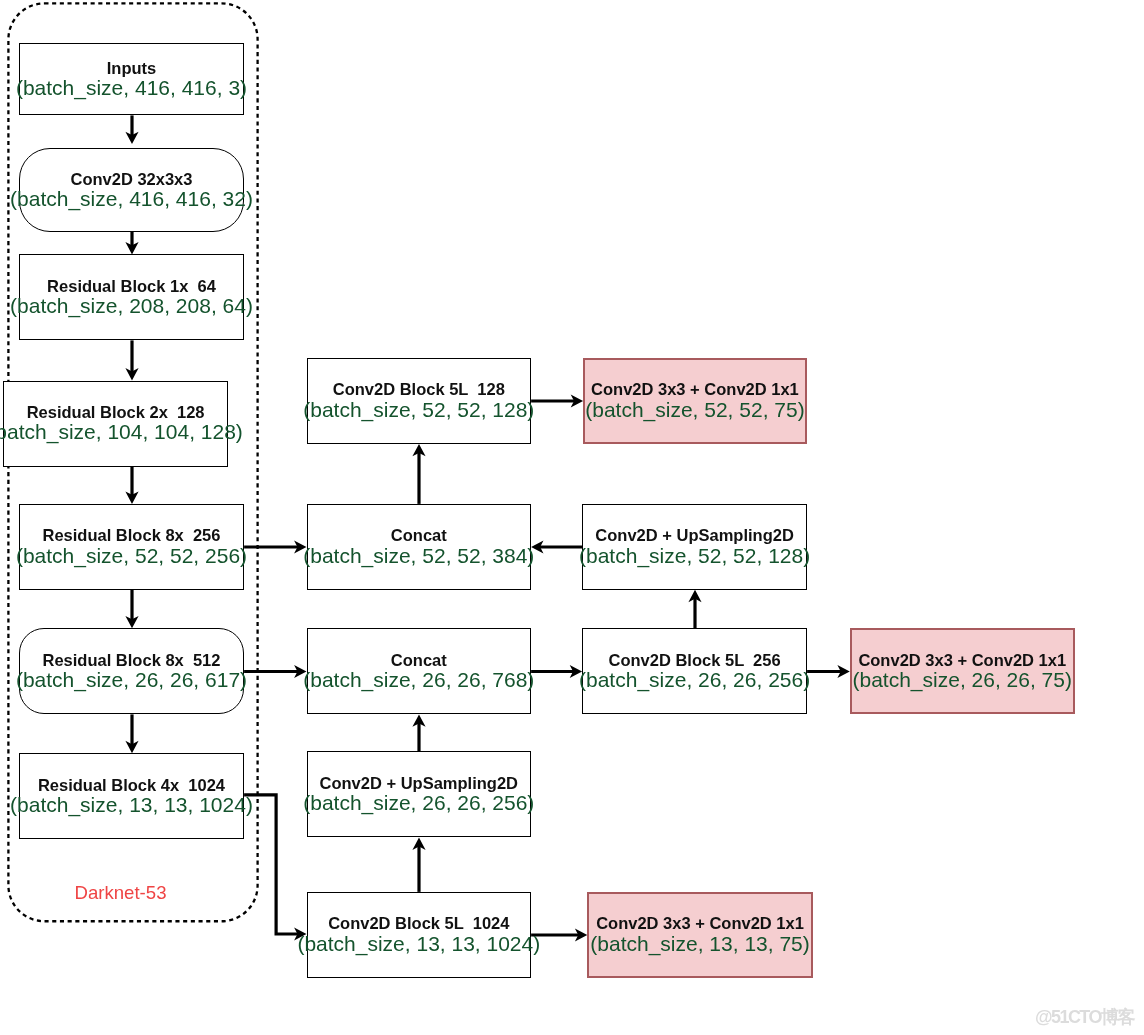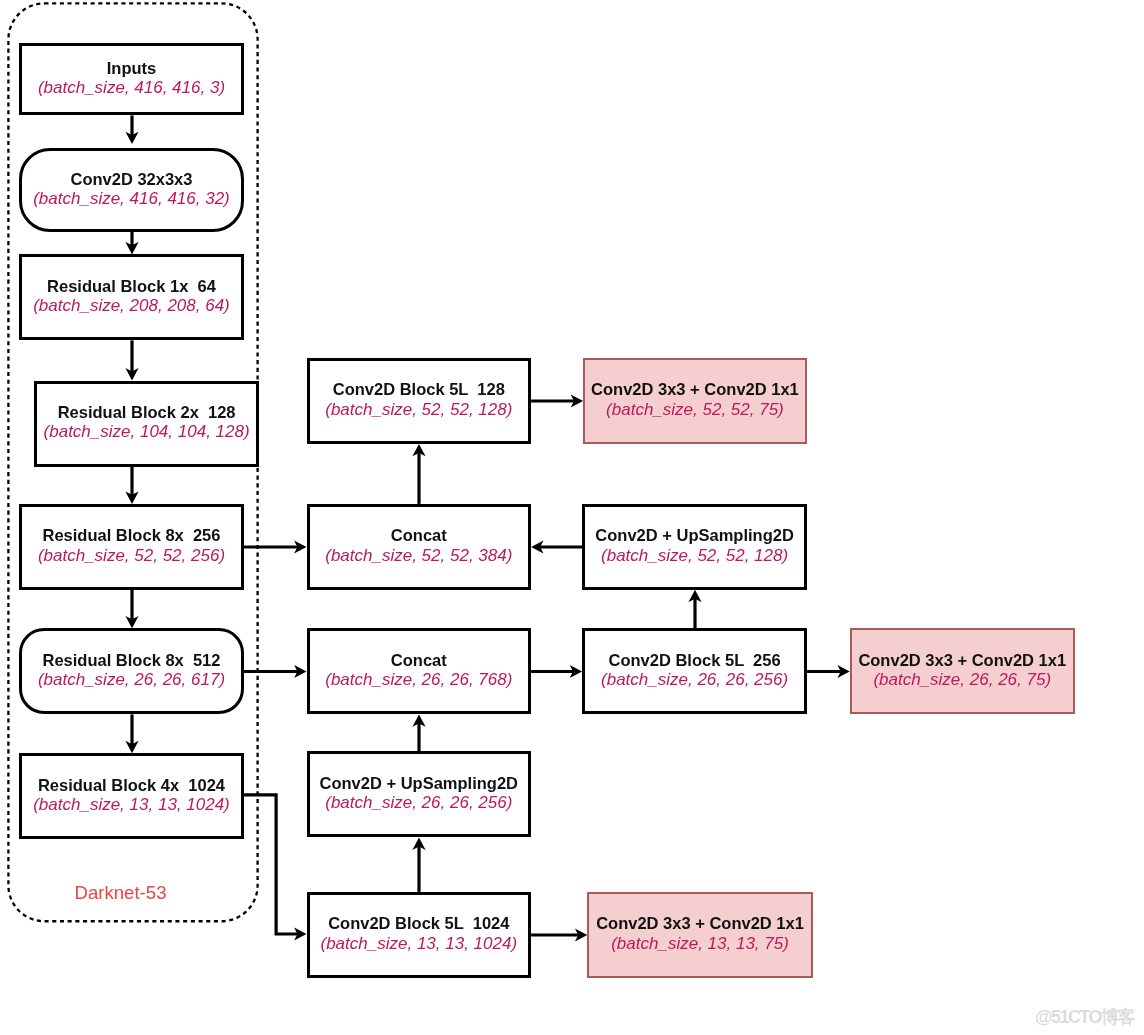--- a/index.html
+++ b/index.html
@@ -1,26 +1,26 @@
 <!DOCTYPE html>
 <html><head>
 <meta charset="utf-8">
 <title>YOLOv3 Architecture Diagram</title>
 <style>
   html,body{margin:0;padding:0;}
   body{width:1144px;height:1035px;background:#ffffff;
        font-family:"Liberation Sans","DejaVu Sans",sans-serif;
        -webkit-font-smoothing:antialiased;}
   #canvas{position:relative;width:1144px;height:1035px;overflow:hidden;background:#fff;}
-  .node{position:absolute;box-sizing:border-box;border:3px solid #eab308;background:#fff;
+  .node{position:absolute;box-sizing:border-box;border:1px solid #eab308;background:#fff;
         display:flex;flex-direction:column;align-items:center;justify-content:center;
         text-align:center;}
   .node .txt{position:relative;top:-1.2px;display:flex;flex-direction:column;align-items:center;}
   .node .l1{font-weight:bold;font-size:16.5px;line-height:19.4px;color:#111;white-space:pre;}
-  .node .l2{font-size:17px;line-height:19.4px;color:#be185d;white-space:pre;font-style:italic;}
+  .node .l2{font-size:21px;line-height:19.4px;color:#14532d;white-space:pre;}
   .node.pink{background:#f5ced0;border:2.6px solid #a85a5d;}
   #edges{position:absolute;left:0;top:0;width:1144px;height:1035px;pointer-events:none;}
   #group-label{position:absolute;font-size:18.6px;line-height:18.6px;color:#ef4444;white-space:nowrap;}
   #watermark{position:absolute;color:#dcdcdc;font-size:18px;line-height:18px;letter-spacing:-1.55px;white-space:nowrap;}
 </style>
 </head>
 <body>
 
 <div id="canvas">
   <svg id="edges" viewBox="0 0 1144 1035" width="1144" height="1035">
@@ -74,21 +74,21 @@
         <div class="l1">Conv2D 32x3x3</div>
         <div class="l2">(batch_size, 416, 416, 32)</div>
       </div>
     </div>
     <div class="node" style="left: 18.9px; top: 254.4px; width: 225.2px; height: 86px; border-color: rgb(0, 0, 0); text-align: right;">
       <div class="txt">
         <div class="l1">Residual Block 1x  64</div>
         <div class="l2">(batch_size, 208, 208, 64)</div>
       </div>
     </div>
-    <div class="node" style="left: 34px; top: 380.5px; width: 225.2px; height: 86px; border-color: rgb(0, 0, 0);">
+    <div class="node" style="left: 3px; top: 380.5px; width: 225.2px; height: 86px; border-color: rgb(0, 0, 0);">
       <div class="txt">
         <div class="l1">Residual Block 2x  128</div>
         <div class="l2">(batch_size, 104, 104, 128)</div>
       </div>
     </div>
     <div class="node" style="left: 18.9px; top: 503.9px; width: 225.2px; height: 86px; border-color: rgb(0, 0, 0);">
       <div class="txt">
         <div class="l1">Residual Block 8x  256</div>
         <div class="l2">(batch_size, 52, 52, 256)</div>
       </div>

